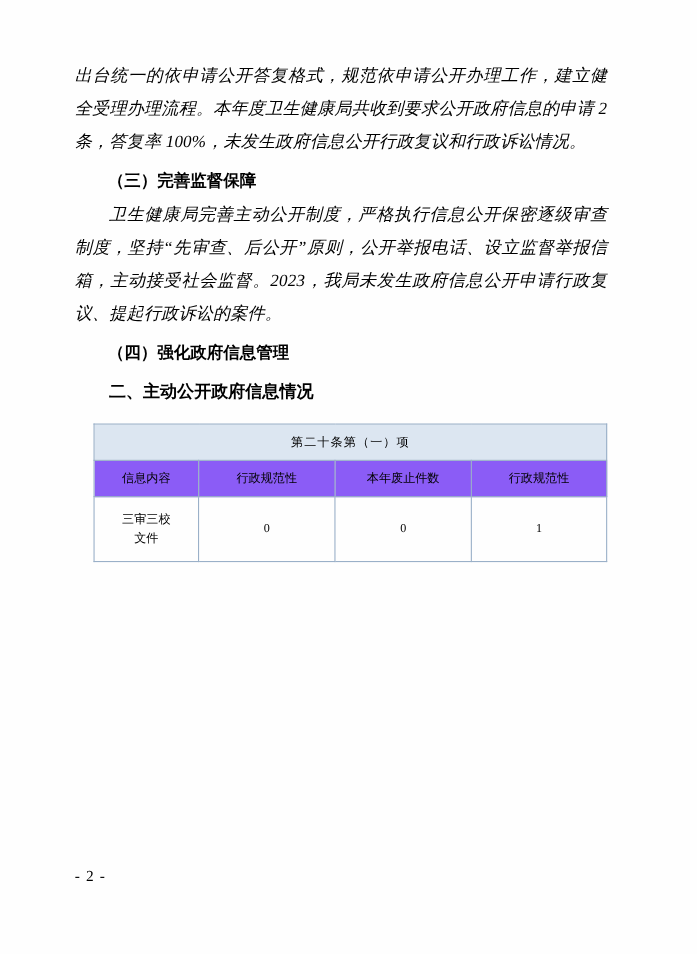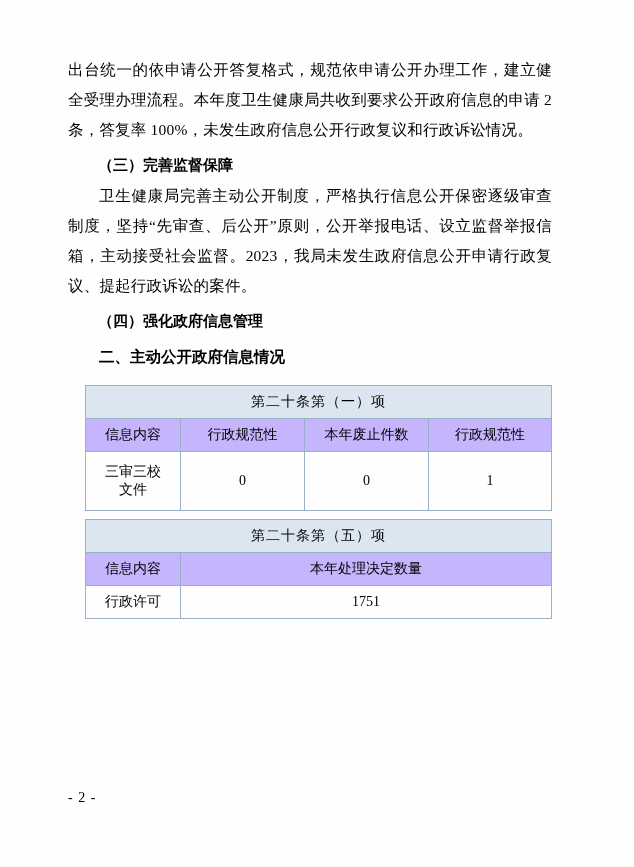--- a/index.html
+++ b/index.html
@@ -29,20 +29,21 @@
     top: 55px;
     width: 500px;
   }
   p.body-text {
     margin: 0 16px 0 0;
     font-size: 15.5px;
     line-height: 30px;
     text-align: justify;
     text-justify: inter-ideograph;
     letter-spacing: 0.2px;
+    font-style: italic;
   }
   p.indent {
     text-indent: 2em;
   }
   h3.heading {
     margin: 4px 0 0 0;
     font-size: 15px;
     line-height: 32px;
     font-weight: bold;
     text-indent: 2em;
@@ -58,33 +59,33 @@
   }
   table.info-table {
     border-collapse: collapse;
     width: 466px;
     margin: 8px 0 0 17px;
     table-layout: fixed;
   }
   table.info-table td {
     border: 1px solid #9ab0c8;
     text-align: center;
-    font-size: 14px;
+    font-size: 11px;
     line-height: 18px;
     padding: 7px 2px;
     vertical-align: middle;
     font-family: "Liberation Serif", "DejaVu Serif", serif;
   }
   td.section-head {
     background: #dce6f1;
     letter-spacing: 1px;
     padding: 7px 2px;
   }
   td.col-head {
-    background: #c4b5fd;
+    background: #8b5cf6;
   }
   td.tall {
     height: 44px;
   }
   .page-number {
     position: absolute;
     left: 68px;
     top: 790px;
     font-size: 14px;
     font-family: "Liberation Serif", "DejaVu Serif", serif;
@@ -130,36 +131,17 @@
             <span>三审三校</span><br>
             <span>文件</span>
           </td>
           <td class="tall">0</td>
           <td class="tall">0</td>
           <td class="tall">1</td>
         </tr>
       </tbody>
     </table>
 
-    <table class="info-table">
-      <colgroup>
-        <col style="width:95px">
-        <col style="width:371px">
-      </colgroup>
-      <tbody>
-        <tr>
-          <td class="section-head" colspan="2">第二十条第（五）项</td>
-        </tr>
-        <tr>
-          <td class="col-head">信息内容</td>
-          <td class="col-head">本年处理决定数量</td>
-        </tr>
-        <tr>
-          <td>行政许可</td>
-          <td>1751</td>
-        </tr>
-      </tbody>
-    </table>
 
   </div>
 
   <div class="page-number">- 2 -</div>
 </div>
 
 </body></html>

